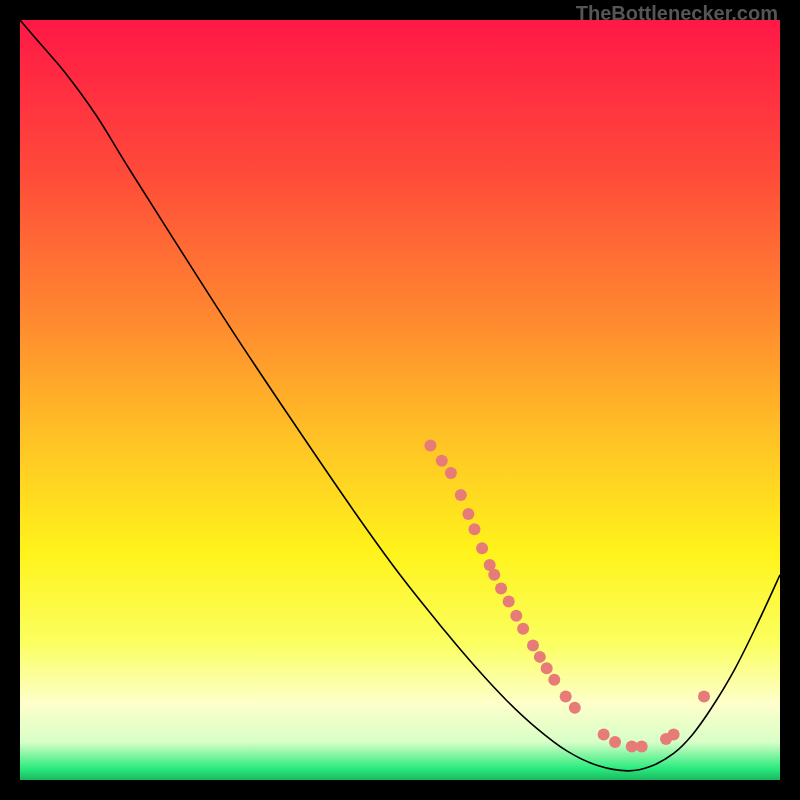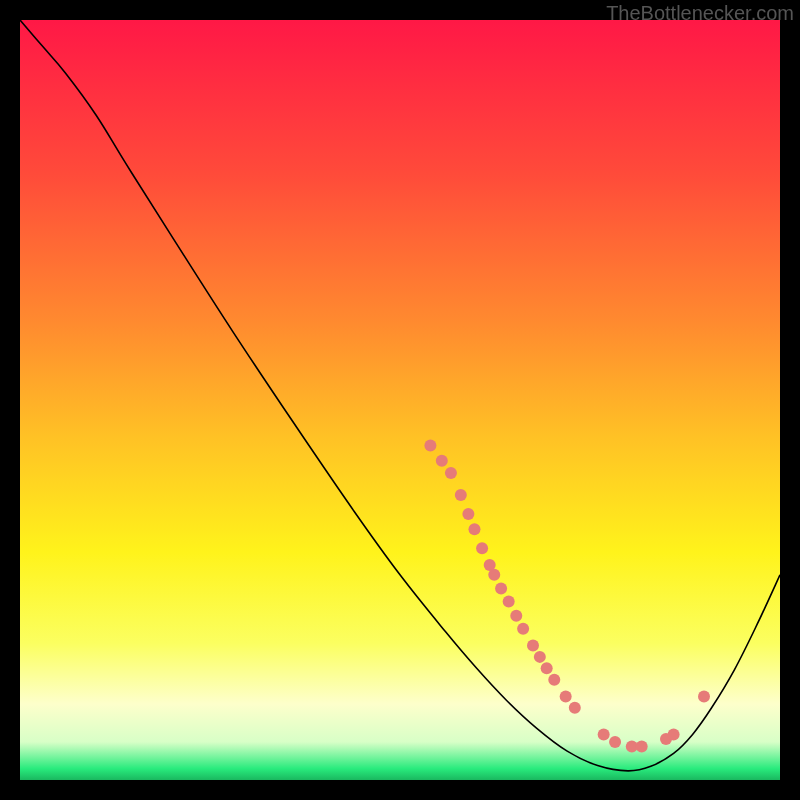--- a/index.html
+++ b/index.html
@@ -19,24 +19,24 @@
   .plot {
     position: absolute;
     left: 20px;
     top: 20px;
     width: 760px;
     height: 760px;
   }
   .watermark {
     position: absolute;
     top: 2px;
-    right: 6px;
+    right: 22px;
     color: #555;
     font-size: 20px;
-    font-weight: normal;
+    font-weight: bold;
     z-index: 10;
   }
   svg {
     display: block;
   }
 </style>
 </head>
 <body>
 
 <div class="container">

